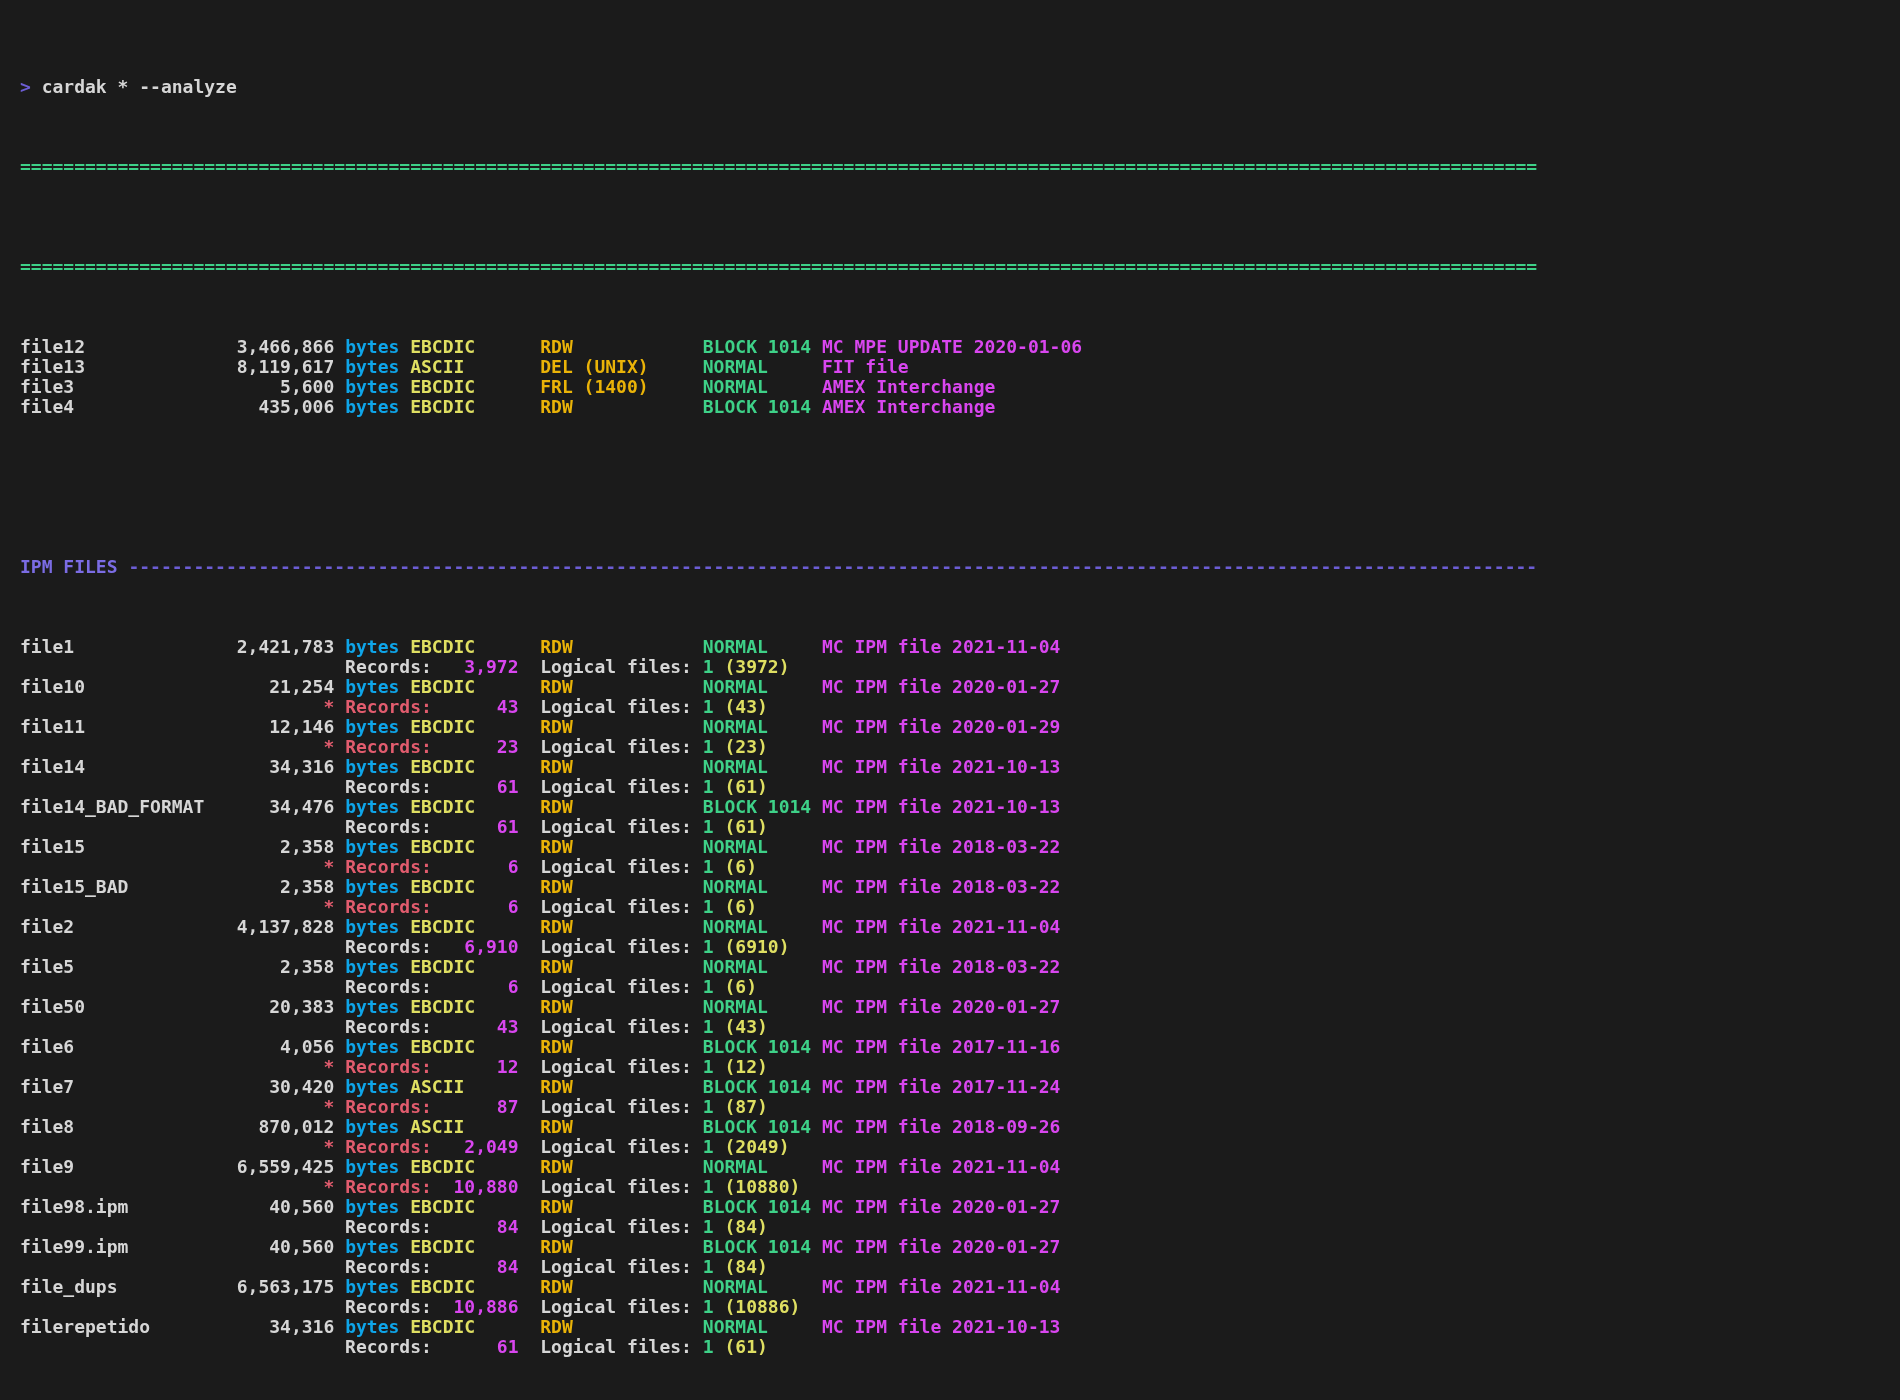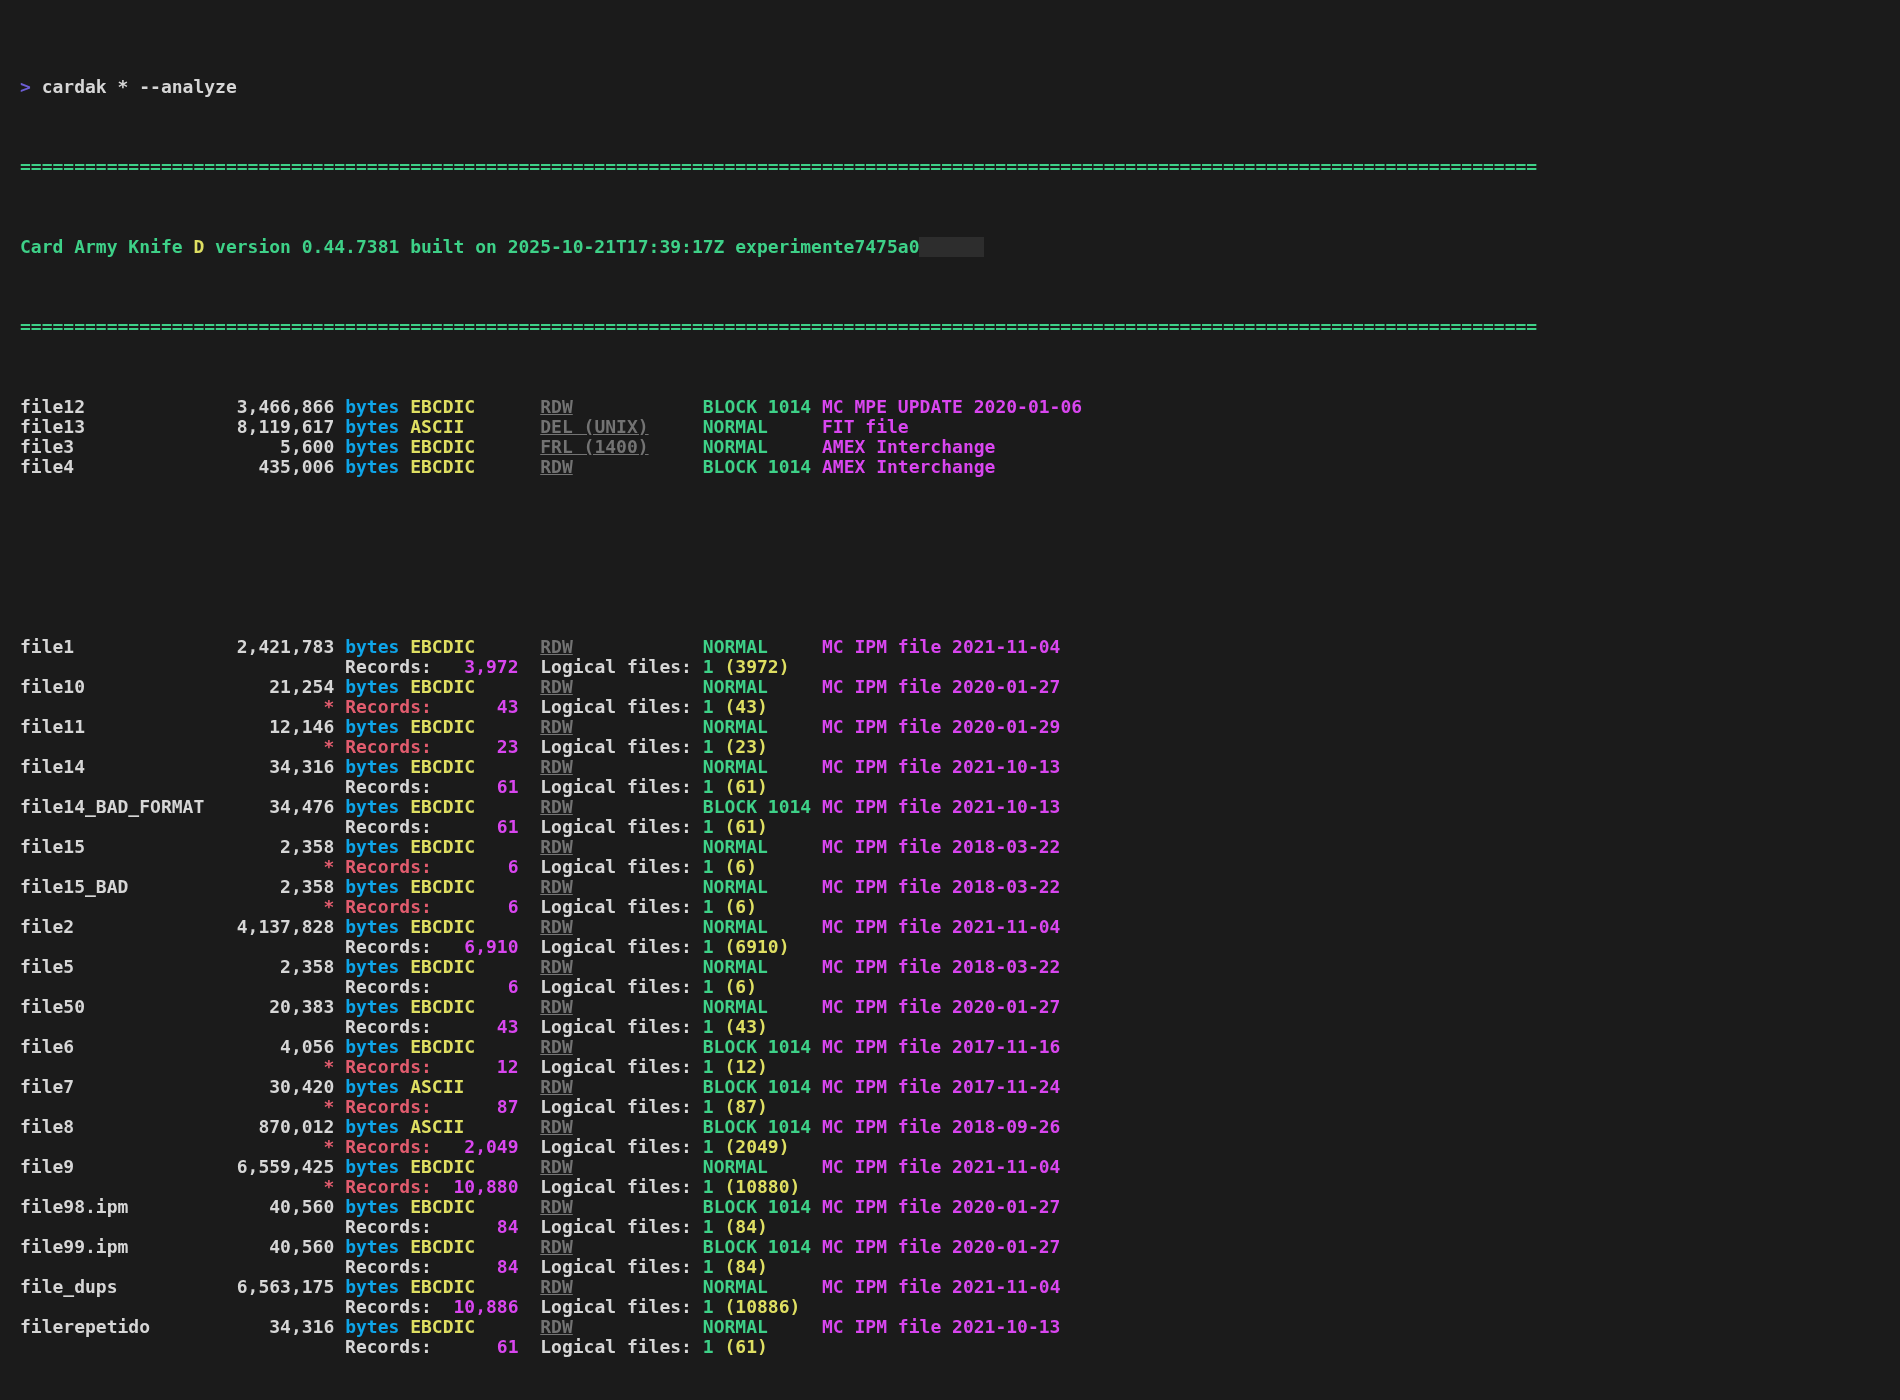--- a/index.html
+++ b/index.html
@@ -16,48 +16,48 @@
     white-space:pre;
     color:#d6d6d6;
     padding:17px 0 0 20px;
   }
   .line{height:20px;white-space:pre;}
   .c-white{color:#d6d6d6;}
   .c-gray{color:#0ea5e9;}
   .c-yellow{color:#dfdf62;}
   .c-green{color:#3ed188;}
   .c-cyan{color:#d946ef;}
-  .c-magenta{color:#737373;text-decoration:underline;}
+  .c-magenta{color:#eab308;}
   .c-red{color:#e25c6e;}
   .c-purple{color:#6c5dd4;}
   .c-purple-bright{color:#7b6ce4;}
   .redacted{
     display:inline-block;
     width:65px;height:20px;
     background:#2d2d2d;
     vertical-align:bottom;
   }
 </style>
 </head>
 <body>
 
 <div class="term">
 
   <div class="line"><span class="c-purple">&gt;</span><span class="c-white"> cardak * --analyze</span></div>
 
   <div class="line c-green">============================================================================================================================================</div>
 
-  <div class="line"><span class="c-green">Card Army Knife </span><span class="c-yellow">D</span><span class="c-green"> version 0.44.7381 built on 2025-10-21T17:39:17Z experimente7475a0</span><span class="redacted"></span></div>
 
   <div class="line c-green">============================================================================================================================================</div>
 
   <div id="plain-files"><div class="line"><span class="c-white">file12</span><span>              </span><span class="c-white">3,466,866</span><span> </span><span class="c-gray">bytes</span><span> </span><span class="c-yellow">EBCDIC</span><span>      </span><span class="c-magenta">RDW</span><span>            </span><span class="c-green">BLOCK 1014</span><span> </span><span class="c-cyan">MC MPE UPDATE</span><span> </span><span class="c-cyan">2020-01-06</span></div><div class="line"><span class="c-white">file13</span><span>              </span><span class="c-white">8,119,617</span><span> </span><span class="c-gray">bytes</span><span> </span><span class="c-yellow">ASCII</span><span>       </span><span class="c-magenta">DEL (UNIX)</span><span>     </span><span class="c-green">NORMAL</span><span>     </span><span class="c-cyan">FIT file</span></div><div class="line"><span class="c-white">file3</span><span>                   </span><span class="c-white">5,600</span><span> </span><span class="c-gray">bytes</span><span> </span><span class="c-yellow">EBCDIC</span><span>      </span><span class="c-magenta">FRL (1400)</span><span>     </span><span class="c-green">NORMAL</span><span>     </span><span class="c-cyan">AMEX Interchange</span></div><div class="line"><span class="c-white">file4</span><span>                 </span><span class="c-white">435,006</span><span> </span><span class="c-gray">bytes</span><span> </span><span class="c-yellow">EBCDIC</span><span>      </span><span class="c-magenta">RDW</span><span>            </span><span class="c-green">BLOCK 1014</span><span> </span><span class="c-cyan">AMEX Interchange</span></div></div>
 
   <div class="line"></div>
 
+  <div class="line"><span class="c-purple-bright">IPM FILES</span><span class="c-purple" id="ipm-dashes"> ----------------------------------------------------------------------------------------------------------------------------------</span></div>
 
   <div id="ipm-files"><div class="line"><span class="c-white">file1</span><span>               </span><span class="c-white">2,421,783</span><span> </span><span class="c-gray">bytes</span><span> </span><span class="c-yellow">EBCDIC</span><span>      </span><span class="c-magenta">RDW</span><span>            </span><span class="c-green">NORMAL</span><span>     </span><span class="c-cyan">MC IPM file</span><span> </span><span class="c-cyan">2021-11-04</span></div><div class="line"><span>                              </span><span class="c-white">Records:</span><span>   </span><span class="c-cyan">3,972</span><span>  </span><span class="c-white">Logical files:</span><span> </span><span class="c-green">1</span><span> </span><span class="c-yellow">(3972)</span></div><div class="line"><span class="c-white">file10</span><span>                 </span><span class="c-white">21,254</span><span> </span><span class="c-gray">bytes</span><span> </span><span class="c-yellow">EBCDIC</span><span>      </span><span class="c-magenta">RDW</span><span>            </span><span class="c-green">NORMAL</span><span>     </span><span class="c-cyan">MC IPM file</span><span> </span><span class="c-cyan">2020-01-27</span></div><div class="line"><span>                            </span><span class="c-red">*</span><span> </span><span class="c-red">Records:</span><span>      </span><span class="c-cyan">43</span><span>  </span><span class="c-white">Logical files:</span><span> </span><span class="c-green">1</span><span> </span><span class="c-yellow">(43)</span></div><div class="line"><span class="c-white">file11</span><span>                 </span><span class="c-white">12,146</span><span> </span><span class="c-gray">bytes</span><span> </span><span class="c-yellow">EBCDIC</span><span>      </span><span class="c-magenta">RDW</span><span>            </span><span class="c-green">NORMAL</span><span>     </span><span class="c-cyan">MC IPM file</span><span> </span><span class="c-cyan">2020-01-29</span></div><div class="line"><span>                            </span><span class="c-red">*</span><span> </span><span class="c-red">Records:</span><span>      </span><span class="c-cyan">23</span><span>  </span><span class="c-white">Logical files:</span><span> </span><span class="c-green">1</span><span> </span><span class="c-yellow">(23)</span></div><div class="line"><span class="c-white">file14</span><span>                 </span><span class="c-white">34,316</span><span> </span><span class="c-gray">bytes</span><span> </span><span class="c-yellow">EBCDIC</span><span>      </span><span class="c-magenta">RDW</span><span>            </span><span class="c-green">NORMAL</span><span>     </span><span class="c-cyan">MC IPM file</span><span> </span><span class="c-cyan">2021-10-13</span></div><div class="line"><span>                              </span><span class="c-white">Records:</span><span>      </span><span class="c-cyan">61</span><span>  </span><span class="c-white">Logical files:</span><span> </span><span class="c-green">1</span><span> </span><span class="c-yellow">(61)</span></div><div class="line"><span class="c-white">file14_BAD_FORMAT</span><span>      </span><span class="c-white">34,476</span><span> </span><span class="c-gray">bytes</span><span> </span><span class="c-yellow">EBCDIC</span><span>      </span><span class="c-magenta">RDW</span><span>            </span><span class="c-green">BLOCK 1014</span><span> </span><span class="c-cyan">MC IPM file</span><span> </span><span class="c-cyan">2021-10-13</span></div><div class="line"><span>                              </span><span class="c-white">Records:</span><span>      </span><span class="c-cyan">61</span><span>  </span><span class="c-white">Logical files:</span><span> </span><span class="c-green">1</span><span> </span><span class="c-yellow">(61)</span></div><div class="line"><span class="c-white">file15</span><span>                  </span><span class="c-white">2,358</span><span> </span><span class="c-gray">bytes</span><span> </span><span class="c-yellow">EBCDIC</span><span>      </span><span class="c-magenta">RDW</span><span>            </span><span class="c-green">NORMAL</span><span>     </span><span class="c-cyan">MC IPM file</span><span> </span><span class="c-cyan">2018-03-22</span></div><div class="line"><span>                            </span><span class="c-red">*</span><span> </span><span class="c-red">Records:</span><span>       </span><span class="c-cyan">6</span><span>  </span><span class="c-white">Logical files:</span><span> </span><span class="c-green">1</span><span> </span><span class="c-yellow">(6)</span></div><div class="line"><span class="c-white">file15_BAD</span><span>              </span><span class="c-white">2,358</span><span> </span><span class="c-gray">bytes</span><span> </span><span class="c-yellow">EBCDIC</span><span>      </span><span class="c-magenta">RDW</span><span>            </span><span class="c-green">NORMAL</span><span>     </span><span class="c-cyan">MC IPM file</span><span> </span><span class="c-cyan">2018-03-22</span></div><div class="line"><span>                            </span><span class="c-red">*</span><span> </span><span class="c-red">Records:</span><span>       </span><span class="c-cyan">6</span><span>  </span><span class="c-white">Logical files:</span><span> </span><span class="c-green">1</span><span> </span><span class="c-yellow">(6)</span></div><div class="line"><span class="c-white">file2</span><span>               </span><span class="c-white">4,137,828</span><span> </span><span class="c-gray">bytes</span><span> </span><span class="c-yellow">EBCDIC</span><span>      </span><span class="c-magenta">RDW</span><span>            </span><span class="c-green">NORMAL</span><span>     </span><span class="c-cyan">MC IPM file</span><span> </span><span class="c-cyan">2021-11-04</span></div><div class="line"><span>                              </span><span class="c-white">Records:</span><span>   </span><span class="c-cyan">6,910</span><span>  </span><span class="c-white">Logical files:</span><span> </span><span class="c-green">1</span><span> </span><span class="c-yellow">(6910)</span></div><div class="line"><span class="c-white">file5</span><span>                   </span><span class="c-white">2,358</span><span> </span><span class="c-gray">bytes</span><span> </span><span class="c-yellow">EBCDIC</span><span>      </span><span class="c-magenta">RDW</span><span>            </span><span class="c-green">NORMAL</span><span>     </span><span class="c-cyan">MC IPM file</span><span> </span><span class="c-cyan">2018-03-22</span></div><div class="line"><span>                              </span><span class="c-white">Records:</span><span>       </span><span class="c-cyan">6</span><span>  </span><span class="c-white">Logical files:</span><span> </span><span class="c-green">1</span><span> </span><span class="c-yellow">(6)</span></div><div class="line"><span class="c-white">file50</span><span>                 </span><span class="c-white">20,383</span><span> </span><span class="c-gray">bytes</span><span> </span><span class="c-yellow">EBCDIC</span><span>      </span><span class="c-magenta">RDW</span><span>            </span><span class="c-green">NORMAL</span><span>     </span><span class="c-cyan">MC IPM file</span><span> </span><span class="c-cyan">2020-01-27</span></div><div class="line"><span>                              </span><span class="c-white">Records:</span><span>      </span><span class="c-cyan">43</span><span>  </span><span class="c-white">Logical files:</span><span> </span><span class="c-green">1</span><span> </span><span class="c-yellow">(43)</span></div><div class="line"><span class="c-white">file6</span><span>                   </span><span class="c-white">4,056</span><span> </span><span class="c-gray">bytes</span><span> </span><span class="c-yellow">EBCDIC</span><span>      </span><span class="c-magenta">RDW</span><span>            </span><span class="c-green">BLOCK 1014</span><span> </span><span class="c-cyan">MC IPM file</span><span> </span><span class="c-cyan">2017-11-16</span></div><div class="line"><span>                            </span><span class="c-red">*</span><span> </span><span class="c-red">Records:</span><span>      </span><span class="c-cyan">12</span><span>  </span><span class="c-white">Logical files:</span><span> </span><span class="c-green">1</span><span> </span><span class="c-yellow">(12)</span></div><div class="line"><span class="c-white">file7</span><span>                  </span><span class="c-white">30,420</span><span> </span><span class="c-gray">bytes</span><span> </span><span class="c-yellow">ASCII</span><span>       </span><span class="c-magenta">RDW</span><span>            </span><span class="c-green">BLOCK 1014</span><span> </span><span class="c-cyan">MC IPM file</span><span> </span><span class="c-cyan">2017-11-24</span></div><div class="line"><span>                            </span><span class="c-red">*</span><span> </span><span class="c-red">Records:</span><span>      </span><span class="c-cyan">87</span><span>  </span><span class="c-white">Logical files:</span><span> </span><span class="c-green">1</span><span> </span><span class="c-yellow">(87)</span></div><div class="line"><span class="c-white">file8</span><span>                 </span><span class="c-white">870,012</span><span> </span><span class="c-gray">bytes</span><span> </span><span class="c-yellow">ASCII</span><span>       </span><span class="c-magenta">RDW</span><span>            </span><span class="c-green">BLOCK 1014</span><span> </span><span class="c-cyan">MC IPM file</span><span> </span><span class="c-cyan">2018-09-26</span></div><div class="line"><span>                            </span><span class="c-red">*</span><span> </span><span class="c-red">Records:</span><span>   </span><span class="c-cyan">2,049</span><span>  </span><span class="c-white">Logical files:</span><span> </span><span class="c-green">1</span><span> </span><span class="c-yellow">(2049)</span></div><div class="line"><span class="c-white">file9</span><span>               </span><span class="c-white">6,559,425</span><span> </span><span class="c-gray">bytes</span><span> </span><span class="c-yellow">EBCDIC</span><span>      </span><span class="c-magenta">RDW</span><span>            </span><span class="c-green">NORMAL</span><span>     </span><span class="c-cyan">MC IPM file</span><span> </span><span class="c-cyan">2021-11-04</span></div><div class="line"><span>                            </span><span class="c-red">*</span><span> </span><span class="c-red">Records:</span><span>  </span><span class="c-cyan">10,880</span><span>  </span><span class="c-white">Logical files:</span><span> </span><span class="c-green">1</span><span> </span><span class="c-yellow">(10880)</span></div><div class="line"><span class="c-white">file98.ipm</span><span>             </span><span class="c-white">40,560</span><span> </span><span class="c-gray">bytes</span><span> </span><span class="c-yellow">EBCDIC</span><span>      </span><span class="c-magenta">RDW</span><span>            </span><span class="c-green">BLOCK 1014</span><span> </span><span class="c-cyan">MC IPM file</span><span> </span><span class="c-cyan">2020-01-27</span></div><div class="line"><span>                              </span><span class="c-white">Records:</span><span>      </span><span class="c-cyan">84</span><span>  </span><span class="c-white">Logical files:</span><span> </span><span class="c-green">1</span><span> </span><span class="c-yellow">(84)</span></div><div class="line"><span class="c-white">file99.ipm</span><span>             </span><span class="c-white">40,560</span><span> </span><span class="c-gray">bytes</span><span> </span><span class="c-yellow">EBCDIC</span><span>      </span><span class="c-magenta">RDW</span><span>            </span><span class="c-green">BLOCK 1014</span><span> </span><span class="c-cyan">MC IPM file</span><span> </span><span class="c-cyan">2020-01-27</span></div><div class="line"><span>                              </span><span class="c-white">Records:</span><span>      </span><span class="c-cyan">84</span><span>  </span><span class="c-white">Logical files:</span><span> </span><span class="c-green">1</span><span> </span><span class="c-yellow">(84)</span></div><div class="line"><span class="c-white">file_dups</span><span>           </span><span class="c-white">6,563,175</span><span> </span><span class="c-gray">bytes</span><span> </span><span class="c-yellow">EBCDIC</span><span>      </span><span class="c-magenta">RDW</span><span>            </span><span class="c-green">NORMAL</span><span>     </span><span class="c-cyan">MC IPM file</span><span> </span><span class="c-cyan">2021-11-04</span></div><div class="line"><span>                              </span><span class="c-white">Records:</span><span>  </span><span class="c-cyan">10,886</span><span>  </span><span class="c-white">Logical files:</span><span> </span><span class="c-green">1</span><span> </span><span class="c-yellow">(10886)</span></div><div class="line"><span class="c-white">filerepetido</span><span>           </span><span class="c-white">34,316</span><span> </span><span class="c-gray">bytes</span><span> </span><span class="c-yellow">EBCDIC</span><span>      </span><span class="c-magenta">RDW</span><span>            </span><span class="c-green">NORMAL</span><span>     </span><span class="c-cyan">MC IPM file</span><span> </span><span class="c-cyan">2021-10-13</span></div><div class="line"><span>                              </span><span class="c-white">Records:</span><span>      </span><span class="c-cyan">61</span><span>  </span><span class="c-white">Logical files:</span><span> </span><span class="c-green">1</span><span> </span><span class="c-yellow">(61)</span></div></div>
 
   
 
   
 
   
 
   

